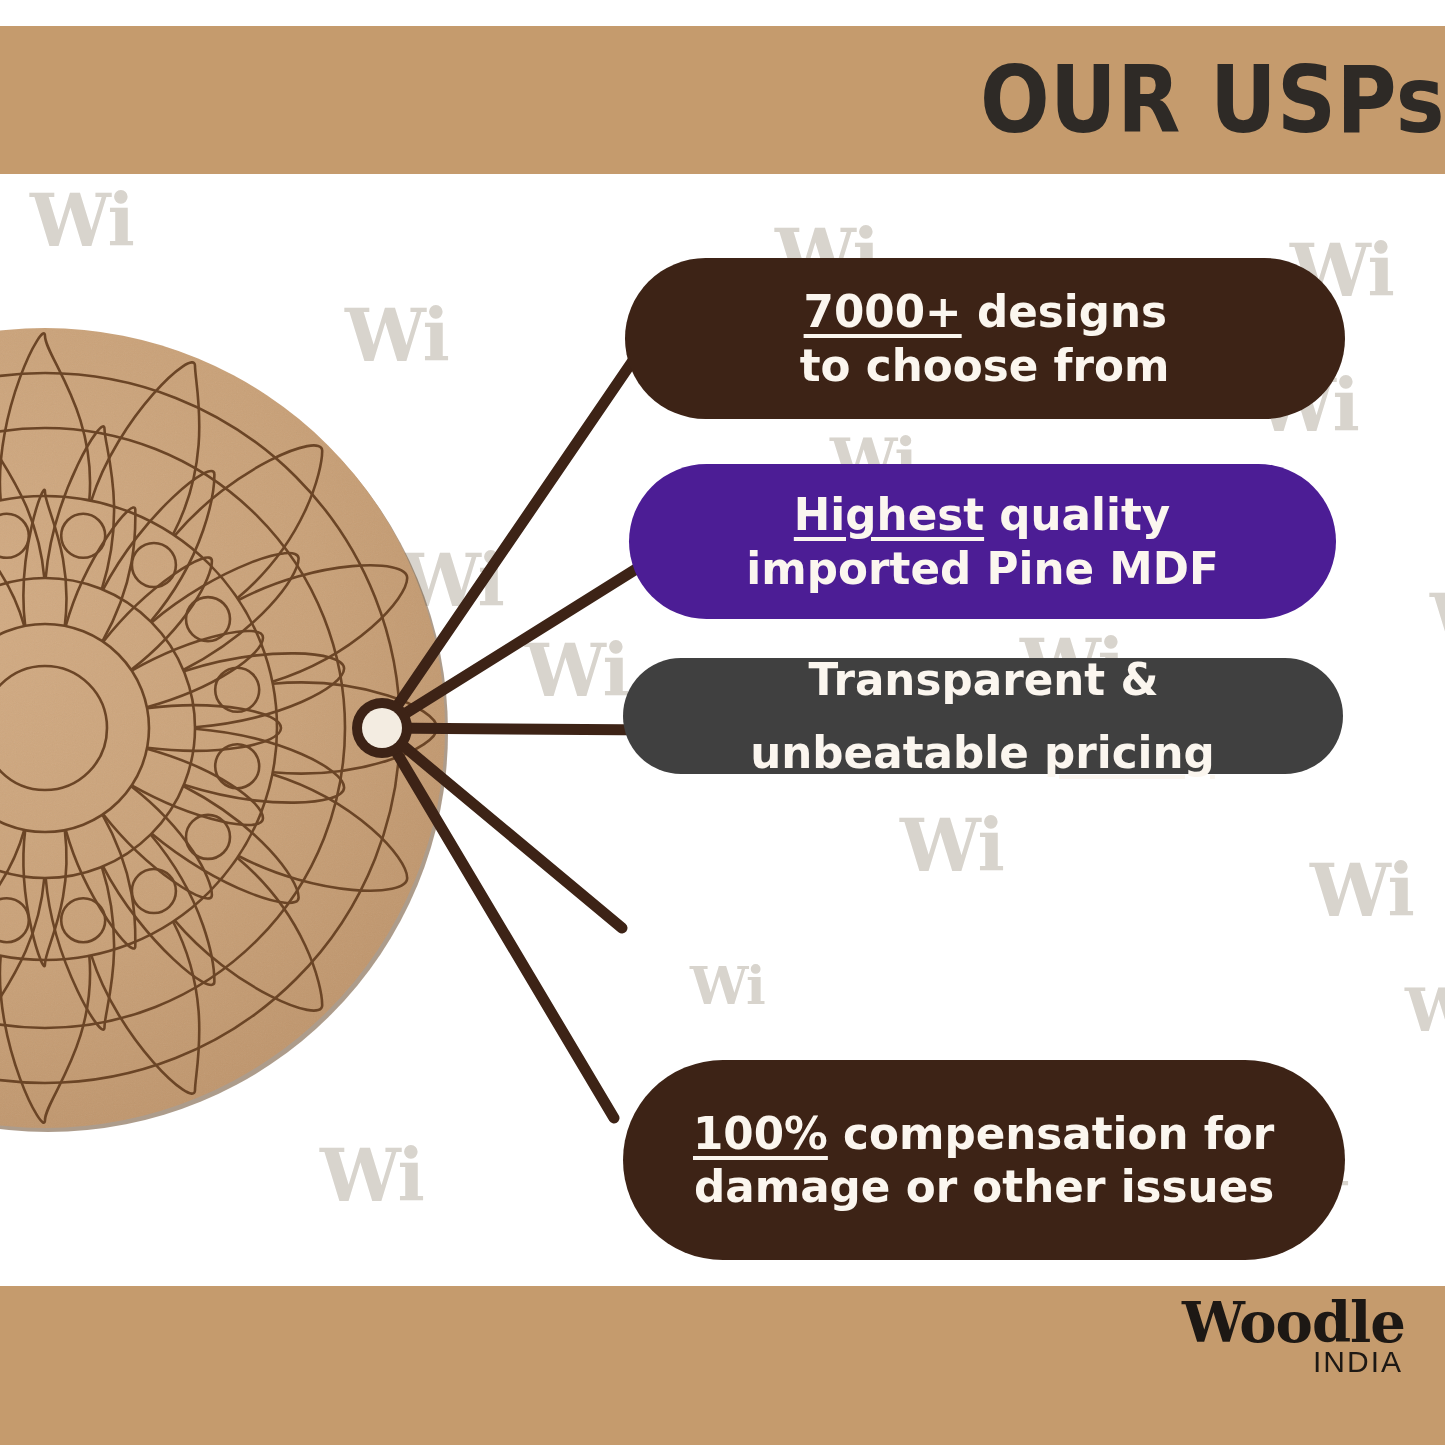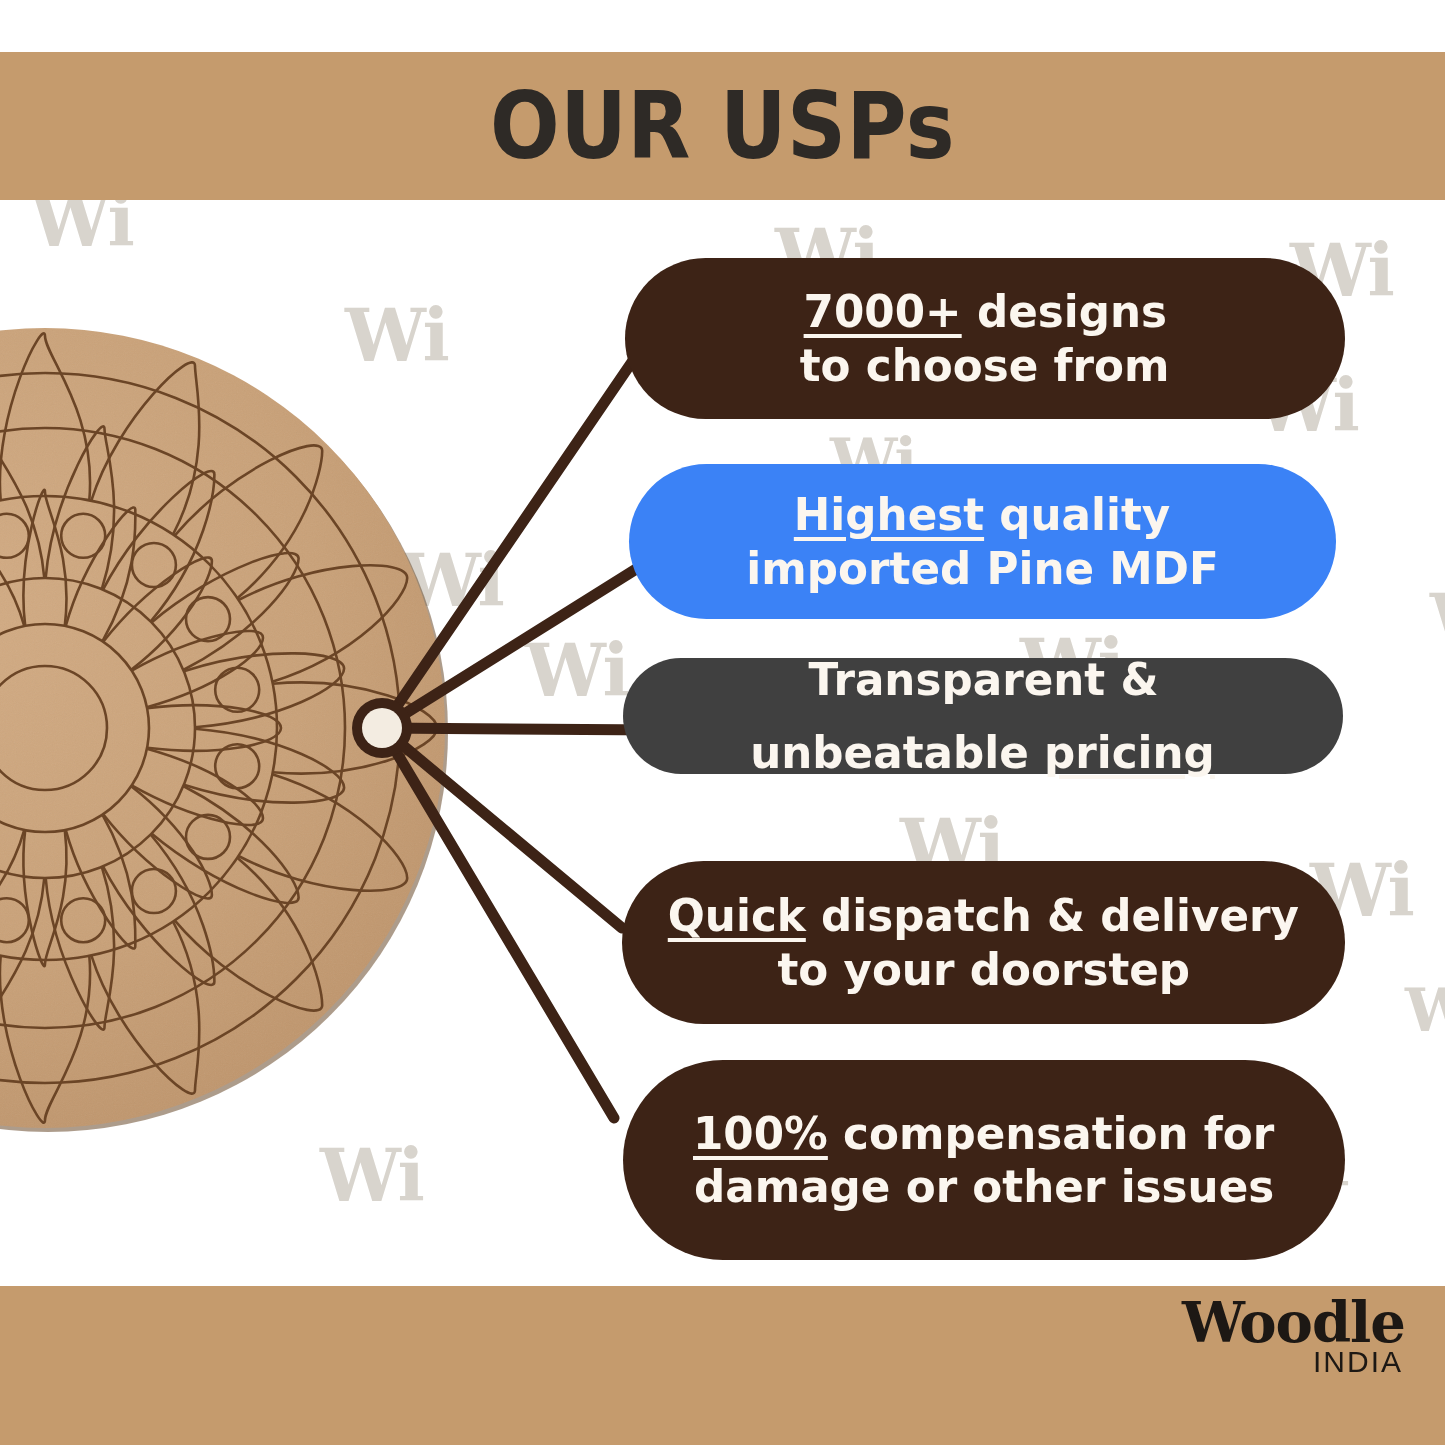--- a/index.html
+++ b/index.html
@@ -28,25 +28,25 @@
     font-weight:700;
     color:#d8d4cd;
     line-height:1;
     letter-spacing:-0.03em;
     user-select:none;
   }
 
   
   #header-band {
     position:absolute;
-    left:0; top:52px;
+    left:0; top:26px;
     width:1445px; height:148px;
     background:#c59b6d;
     z-index:6;
-    display:flex; align-items:center; justify-content:center;
+    display:flex; align-items:center; justify-content:flex-end;
   }
   #header-title {
     font-family:"DejaVu Sans", sans-serif;
     font-weight:800;
     font-size:82px;
     letter-spacing:0.5px;
     color:#2e2a26;
     transform:scaleY(1.12);
   }
   #footer-band {
@@ -363,32 +363,28 @@
       <circle cx="382" cy="728" r="30" fill="#3d2316"></circle>
       <circle cx="382" cy="728" r="20" fill="#f3ece1"></circle>
     </g>
   </svg>
 
   <div id="pills">
       <div class="pill" style="left: 625px; top: 258px; width: 720px; height: 161px; background: rgb(61, 35, 22); color: rgb(251, 246, 239);">
         <div class="pill-line"><u>7000+</u> designs</div>
         <div class="pill-line">to choose from</div>
       </div>
-      <div class="pill" style="left: 629px; top: 464px; width: 707px; height: 155px; background: #3b82f6; color: rgb(251, 246, 239);">
+      <div class="pill" style="left: 629px; top: 464px; width: 707px; height: 155px; background: #4c1d95; color: rgb(251, 246, 239);">
         <div class="pill-line"><u>Highest</u> quality</div>
         <div class="pill-line">imported Pine MDF</div>
       </div>
       <div class="pill" style="left: 623px; top: 658px; width: 720px; height: 116px; background: #404040; color: rgb(251, 246, 239); gap: 20px;">
         <div class="pill-line">Transparent &amp;</div>
         <div class="pill-line">unbeatable <u>pricing</u></div>
       </div>
-      <div class="pill" style="left: 622px; top: 861px; width: 723px; height: 163px; background: rgb(61, 35, 22); color: rgb(251, 246, 239);">
-        <div class="pill-line"><u>Quick</u> dispatch &amp; delivery</div>
-        <div class="pill-line">to your doorstep</div>
-      </div>
       <div class="pill" style="left: 623px; top: 1060px; width: 722px; height: 200px; background: rgb(61, 35, 22); color: rgb(251, 246, 239);">
         <div class="pill-line"><u>100%</u> compensation for</div>
         <div class="pill-line">damage or other issues</div>
       </div>
     </div>
 
   <div id="header-band" style="background: rgb(197, 155, 109);">
     <div id="header-title" style="color: rgb(46, 42, 38);">OUR USPs</div>
   </div>
 

